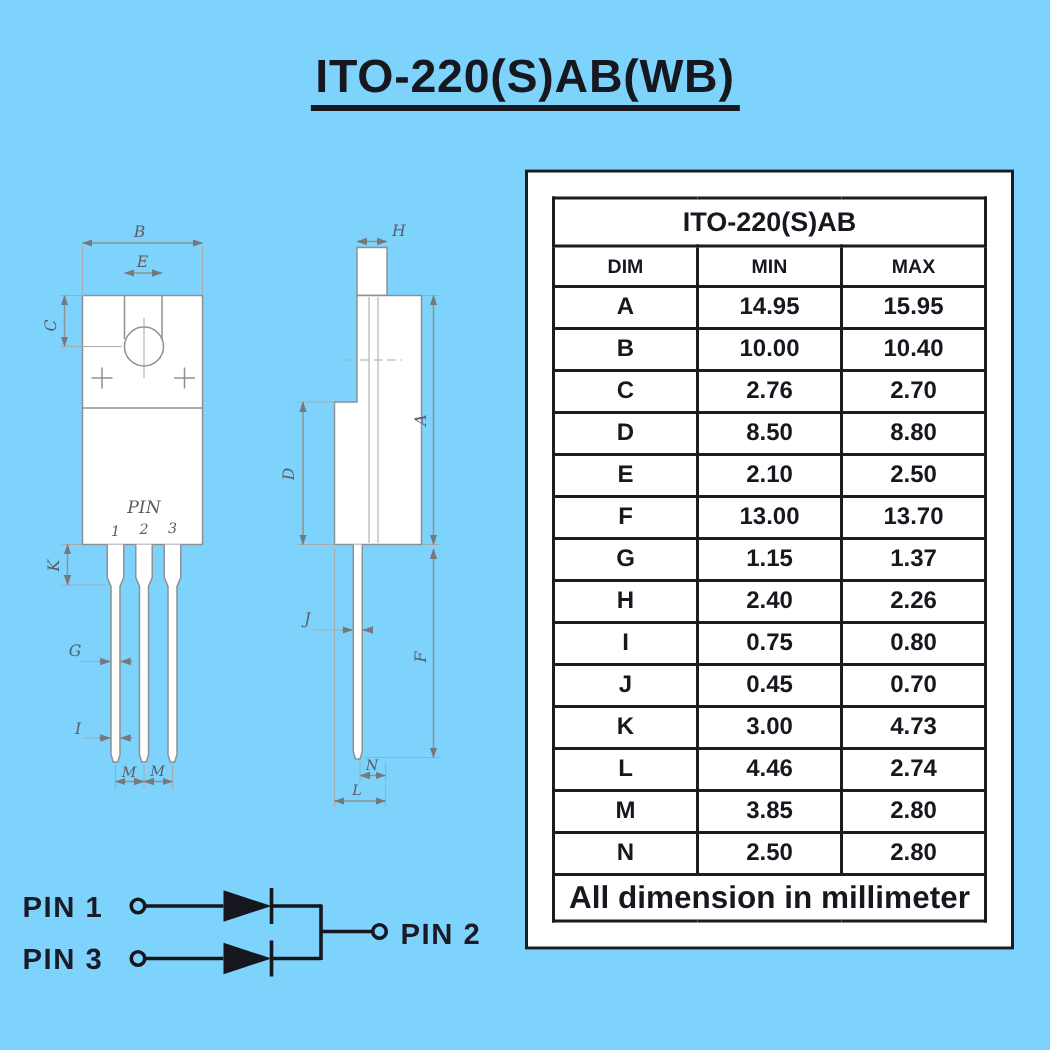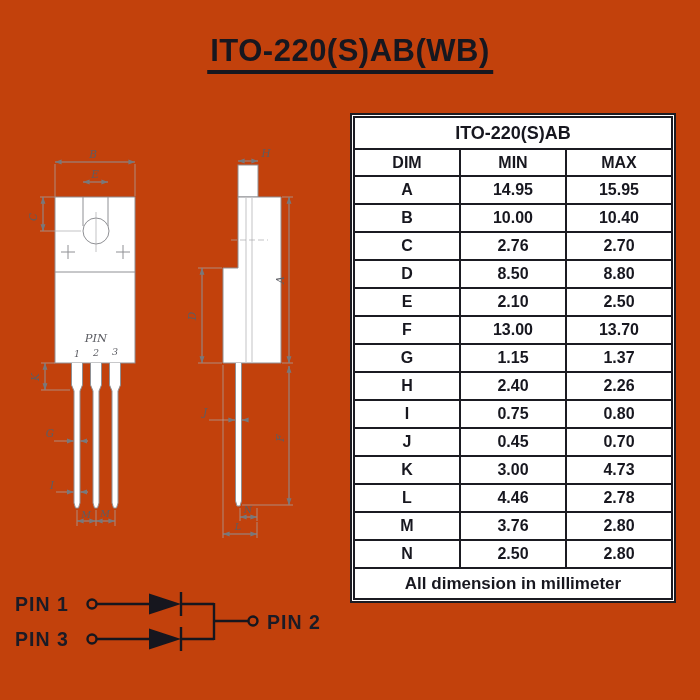--- a/index.html
+++ b/index.html
@@ -1,30 +1,30 @@
 <!DOCTYPE html>
 <html><head>
 <meta charset="utf-8">
 <style>
   html,body{margin:0;padding:0;background:#ffffff;}
-  #page{position:relative;width:700px;height:700px;background:#c2410c;overflow:hidden;
+  #page{position:relative;width:700px;height:700px;background:#7dd3fc;overflow:hidden;
         font-family:"Liberation Sans",sans-serif;color:#17171f;}
   
   #title{position:absolute;top:33px;left:50%;transform:translateX(-50%);
          font-size:31px;font-weight:bold;letter-spacing:.5px;margin:0;
          border-bottom:4px solid #17171f;padding:0 3px 1px 3px;white-space:nowrap;}
   
   .table-wrap{position:absolute;left:350px;top:113px;width:326px;
-              border:2px solid #1b1b22;padding:1px;background:#fff;box-sizing:border-box;}
+              border:2px solid #1b1b22;padding:16px;background:#fff;box-sizing:border-box;}
   .table-wrap table{border-collapse:collapse;width:100%;table-layout:fixed;}
   .table-wrap td{border:2px solid #1b1b22;text-align:center;vertical-align:middle;
                  font-weight:bold;font-size:16px;height:26px;padding:0;color:#17171f;}
   .table-wrap tr.t-title td{font-size:18px;height:30px;}
-  .table-wrap tr.t-head td{font-size:16px;height:25px;}
-  .table-wrap tr.t-foot td{font-size:17px;height:29px;}
+  .table-wrap tr.t-head td{font-size:13px;height:25px;}
+  .table-wrap tr.t-foot td{font-size:21px;height:29px;}
   
   #pkg-drawing{position:absolute;left:20px;top:135px;}
   #schematic{position:absolute;left:0px;top:583px;}
   svg text.dim{font-family:"DejaVu Serif",serif;font-style:italic;fill:#5c5d63;}
   svg .ln{stroke:#8f9094;stroke-width:1;fill:none;}
   svg .lnf{stroke:#8f9094;stroke-width:1;fill:#ffffff;}
   svg .thin{stroke:#a9aaad;stroke-width:.7;fill:none;}
   svg .sch{stroke:#16161e;stroke-width:2.4;fill:none;}
   svg text.schtxt{font-family:"Liberation Sans",sans-serif;font-weight:bold;
                   font-size:19.5px;fill:#1b1b26;letter-spacing:1px;}
@@ -213,25 +213,25 @@
             <td>0.70</td>
           </tr>
         <tr>
             <td>K</td>
             <td>3.00</td>
             <td>4.73</td>
           </tr>
         <tr>
             <td>L</td>
             <td>4.46</td>
-            <td>2.78</td>
+            <td>2.74</td>
           </tr>
         <tr>
             <td>M</td>
-            <td>3.76</td>
+            <td>3.85</td>
             <td>2.80</td>
           </tr>
         <tr>
             <td>N</td>
             <td>2.50</td>
             <td>2.80</td>
           </tr>
         <tr class="t-foot">
           <td colspan="3">All dimension in millimeter</td>
         </tr>

